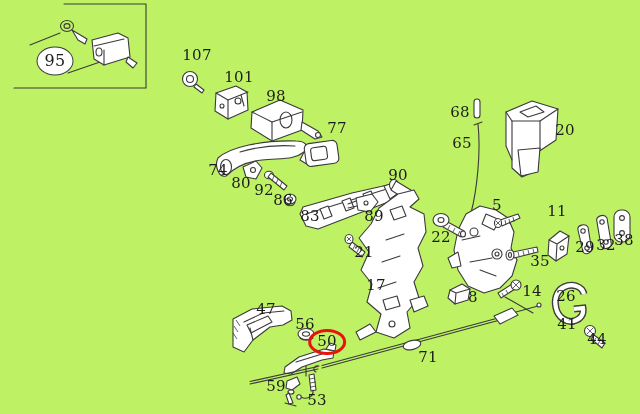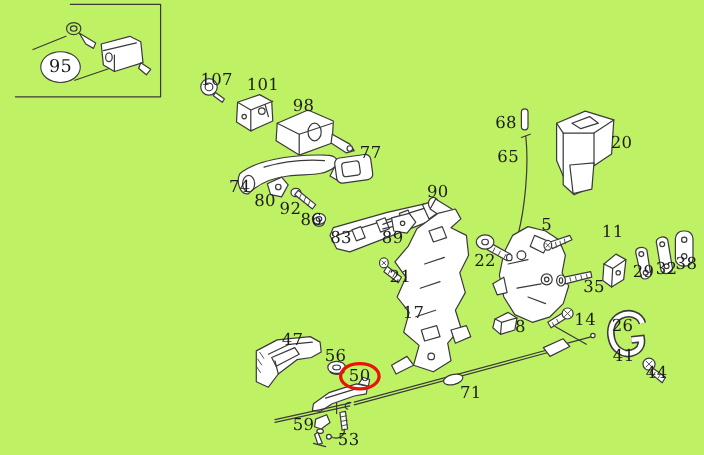--- a/index.html
+++ b/index.html
@@ -282,30 +282,30 @@
       <path class="lnf" d="M309,375 L314,374 L316,390 L311,391 Z"></path>
       <path class="thin" d="M310,379 L315,378 M310,383 L316,382 M311,387 L316,386"></path>
       <path class="ln" d="M313,390 C314,397 306,400 301,397"></path>
       <circle class="lnf" cx="299" cy="397" r="2.2"></circle>
     </g>
 
   </svg>
 
   <div class="labels">
       <span class="plabel circled" style="left: 55px; top: 61px;">95</span>
-      <span class="plabel" style="left: 197px; top: 73px;">107</span>
+      <span class="plabel" style="left: 197px; top: 55px;">107</span>
       <span class="plabel" style="left: 239px; top: 77px;">101</span>
       <span class="plabel" style="left: 276px; top: 96px;">98</span>
-      <span class="plabel" style="left: 337px; top: 139px;">77</span>
+      <span class="plabel" style="left: 337px; top: 128px;">77</span>
       <span class="plabel" style="left: 218px; top: 170px;">74</span>
       <span class="plabel" style="left: 241px; top: 183px;">80</span>
       <span class="plabel" style="left: 264px; top: 190px;">92</span>
       <span class="plabel" style="left: 283px; top: 200px;">86</span>
       <span class="plabel" style="left: 310px; top: 216px;">83</span>
-      <span class="plabel" style="left: 357px; top: 216px;">89</span>
+      <span class="plabel" style="left: 374px; top: 216px;">89</span>
       <span class="plabel" style="left: 398px; top: 175px;">90</span>
       <span class="plabel" style="left: 460px; top: 112px;">68</span>
       <span class="plabel" style="left: 462px; top: 143px;">65</span>
       <span class="plabel" style="left: 565px; top: 130px;">20</span>
       <span class="plabel" style="left: 497px; top: 205px;">5</span>
       <span class="plabel" style="left: 527px; top: 211px; margin-left: 30px;">11</span>
       <span class="plabel" style="left: 441px; top: 237px;">22</span>
       <span class="plabel" style="left: 364px; top: 252px;">21</span>
       <span class="plabel" style="left: 540px; top: 261px;">35</span>
       <span class="plabel" style="left: 566px; top: 256px; margin-top: 40px;">26</span>

